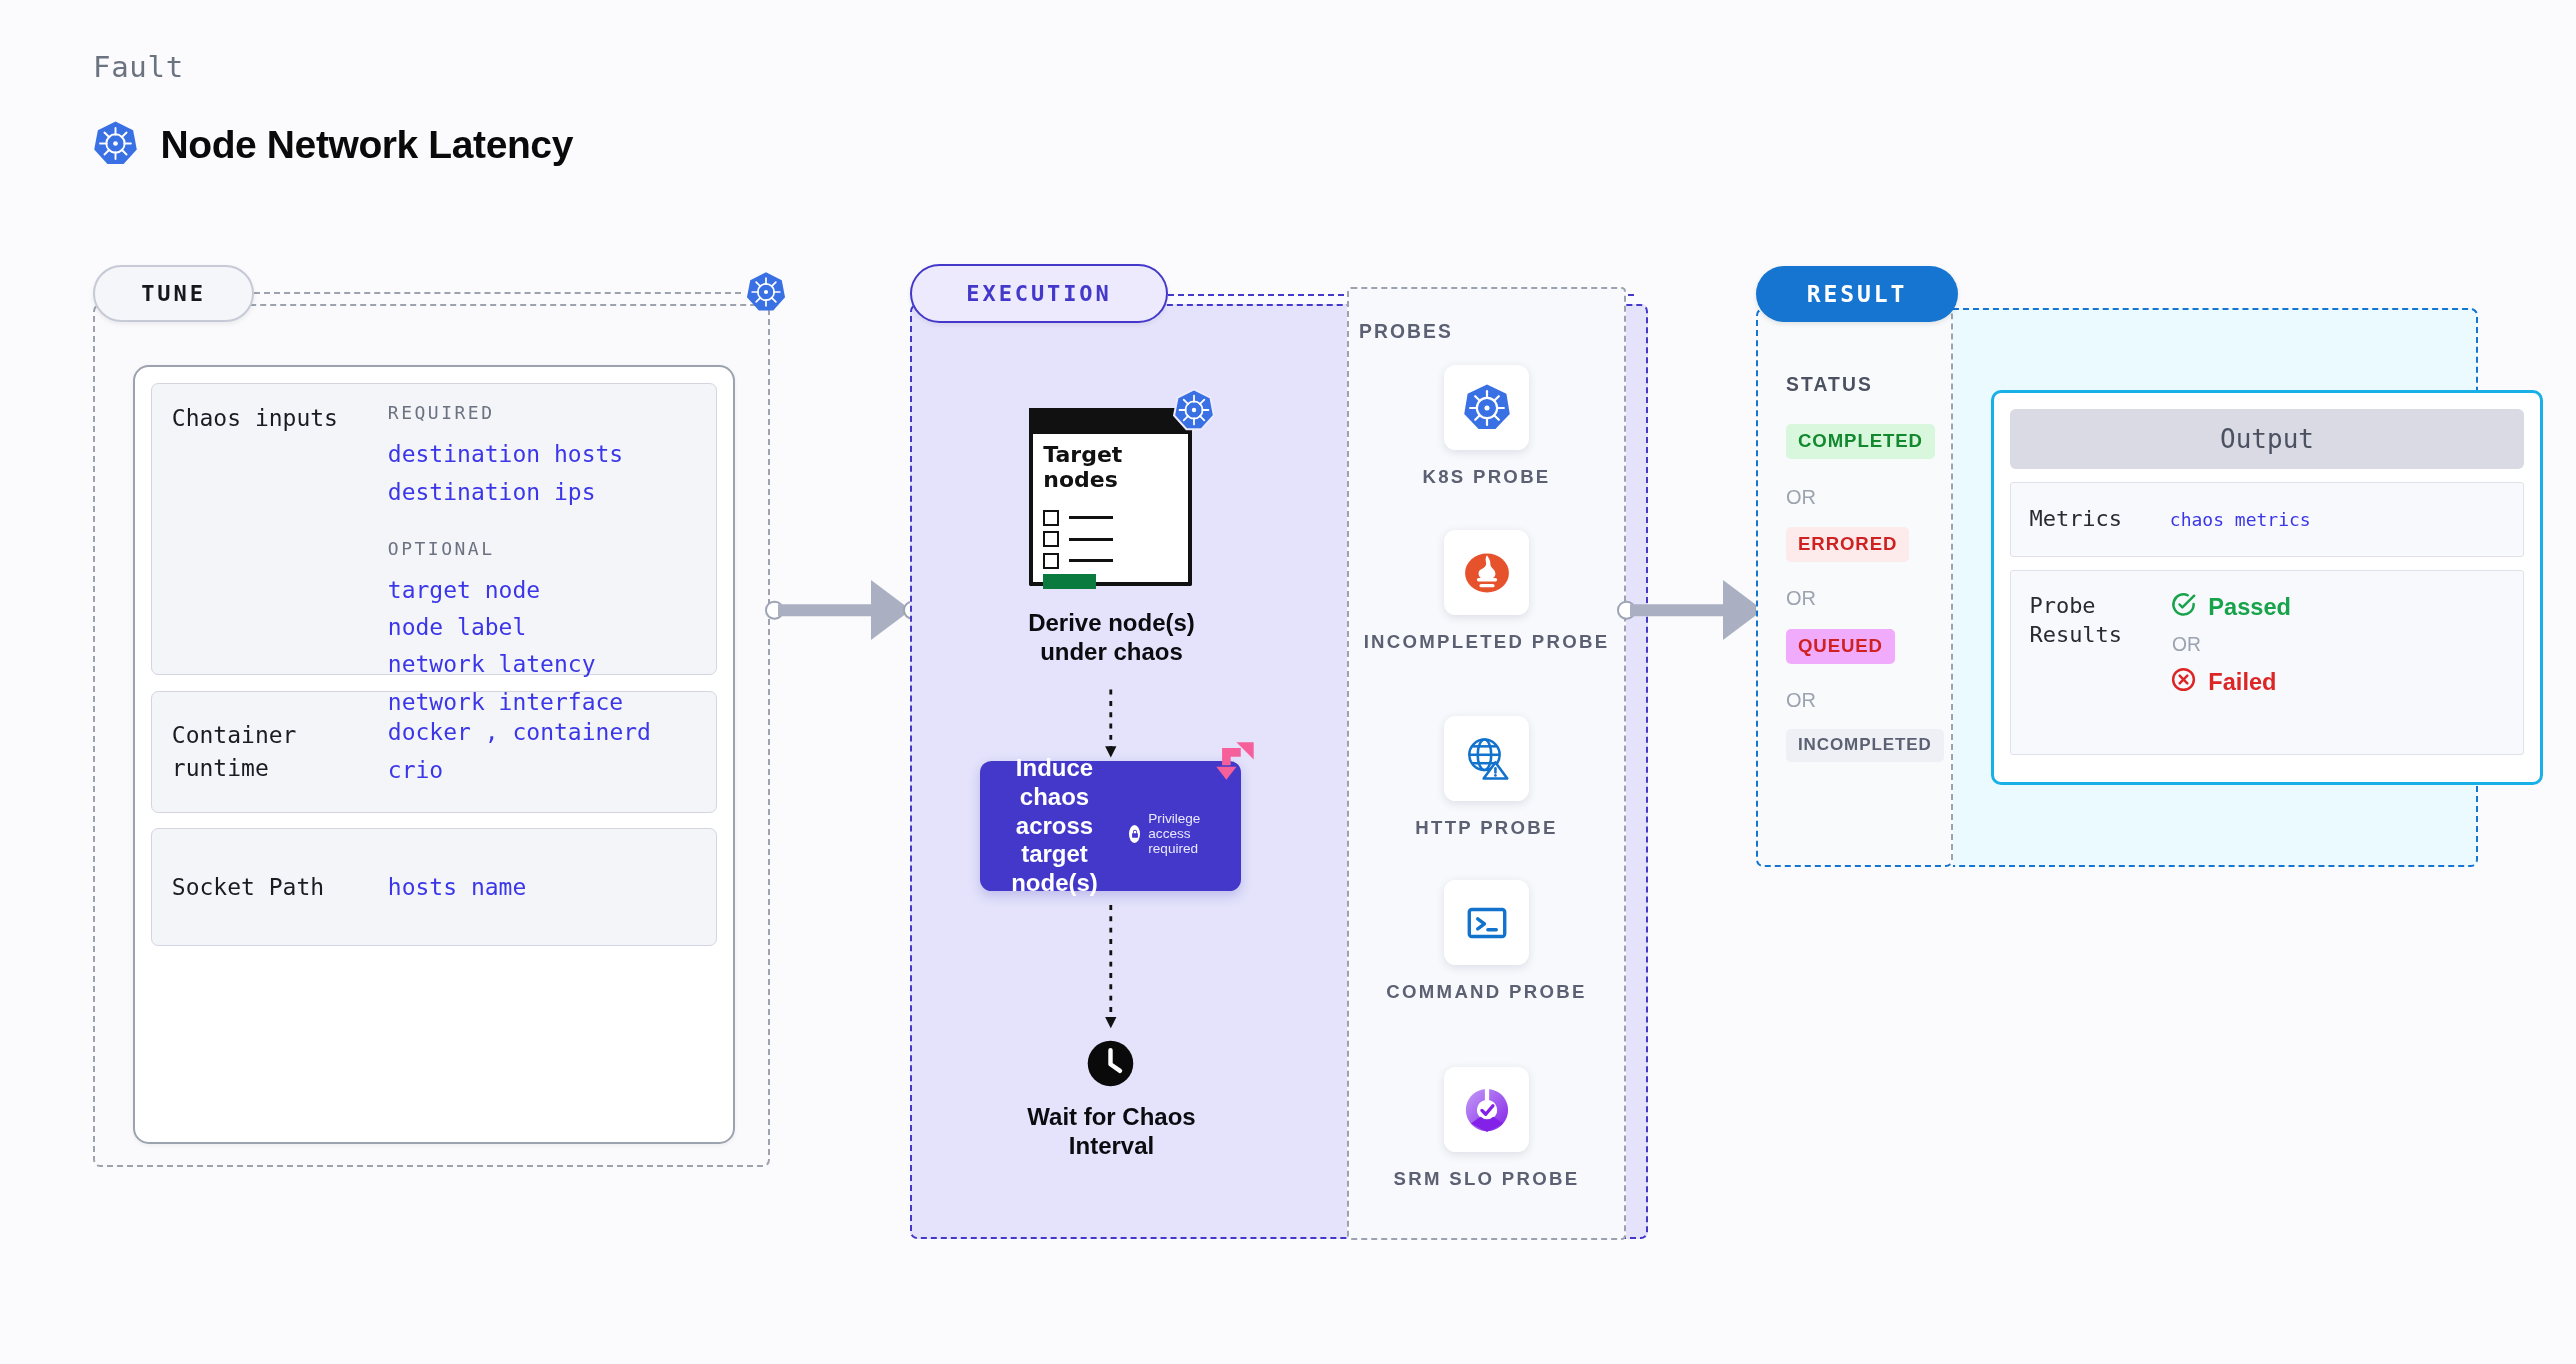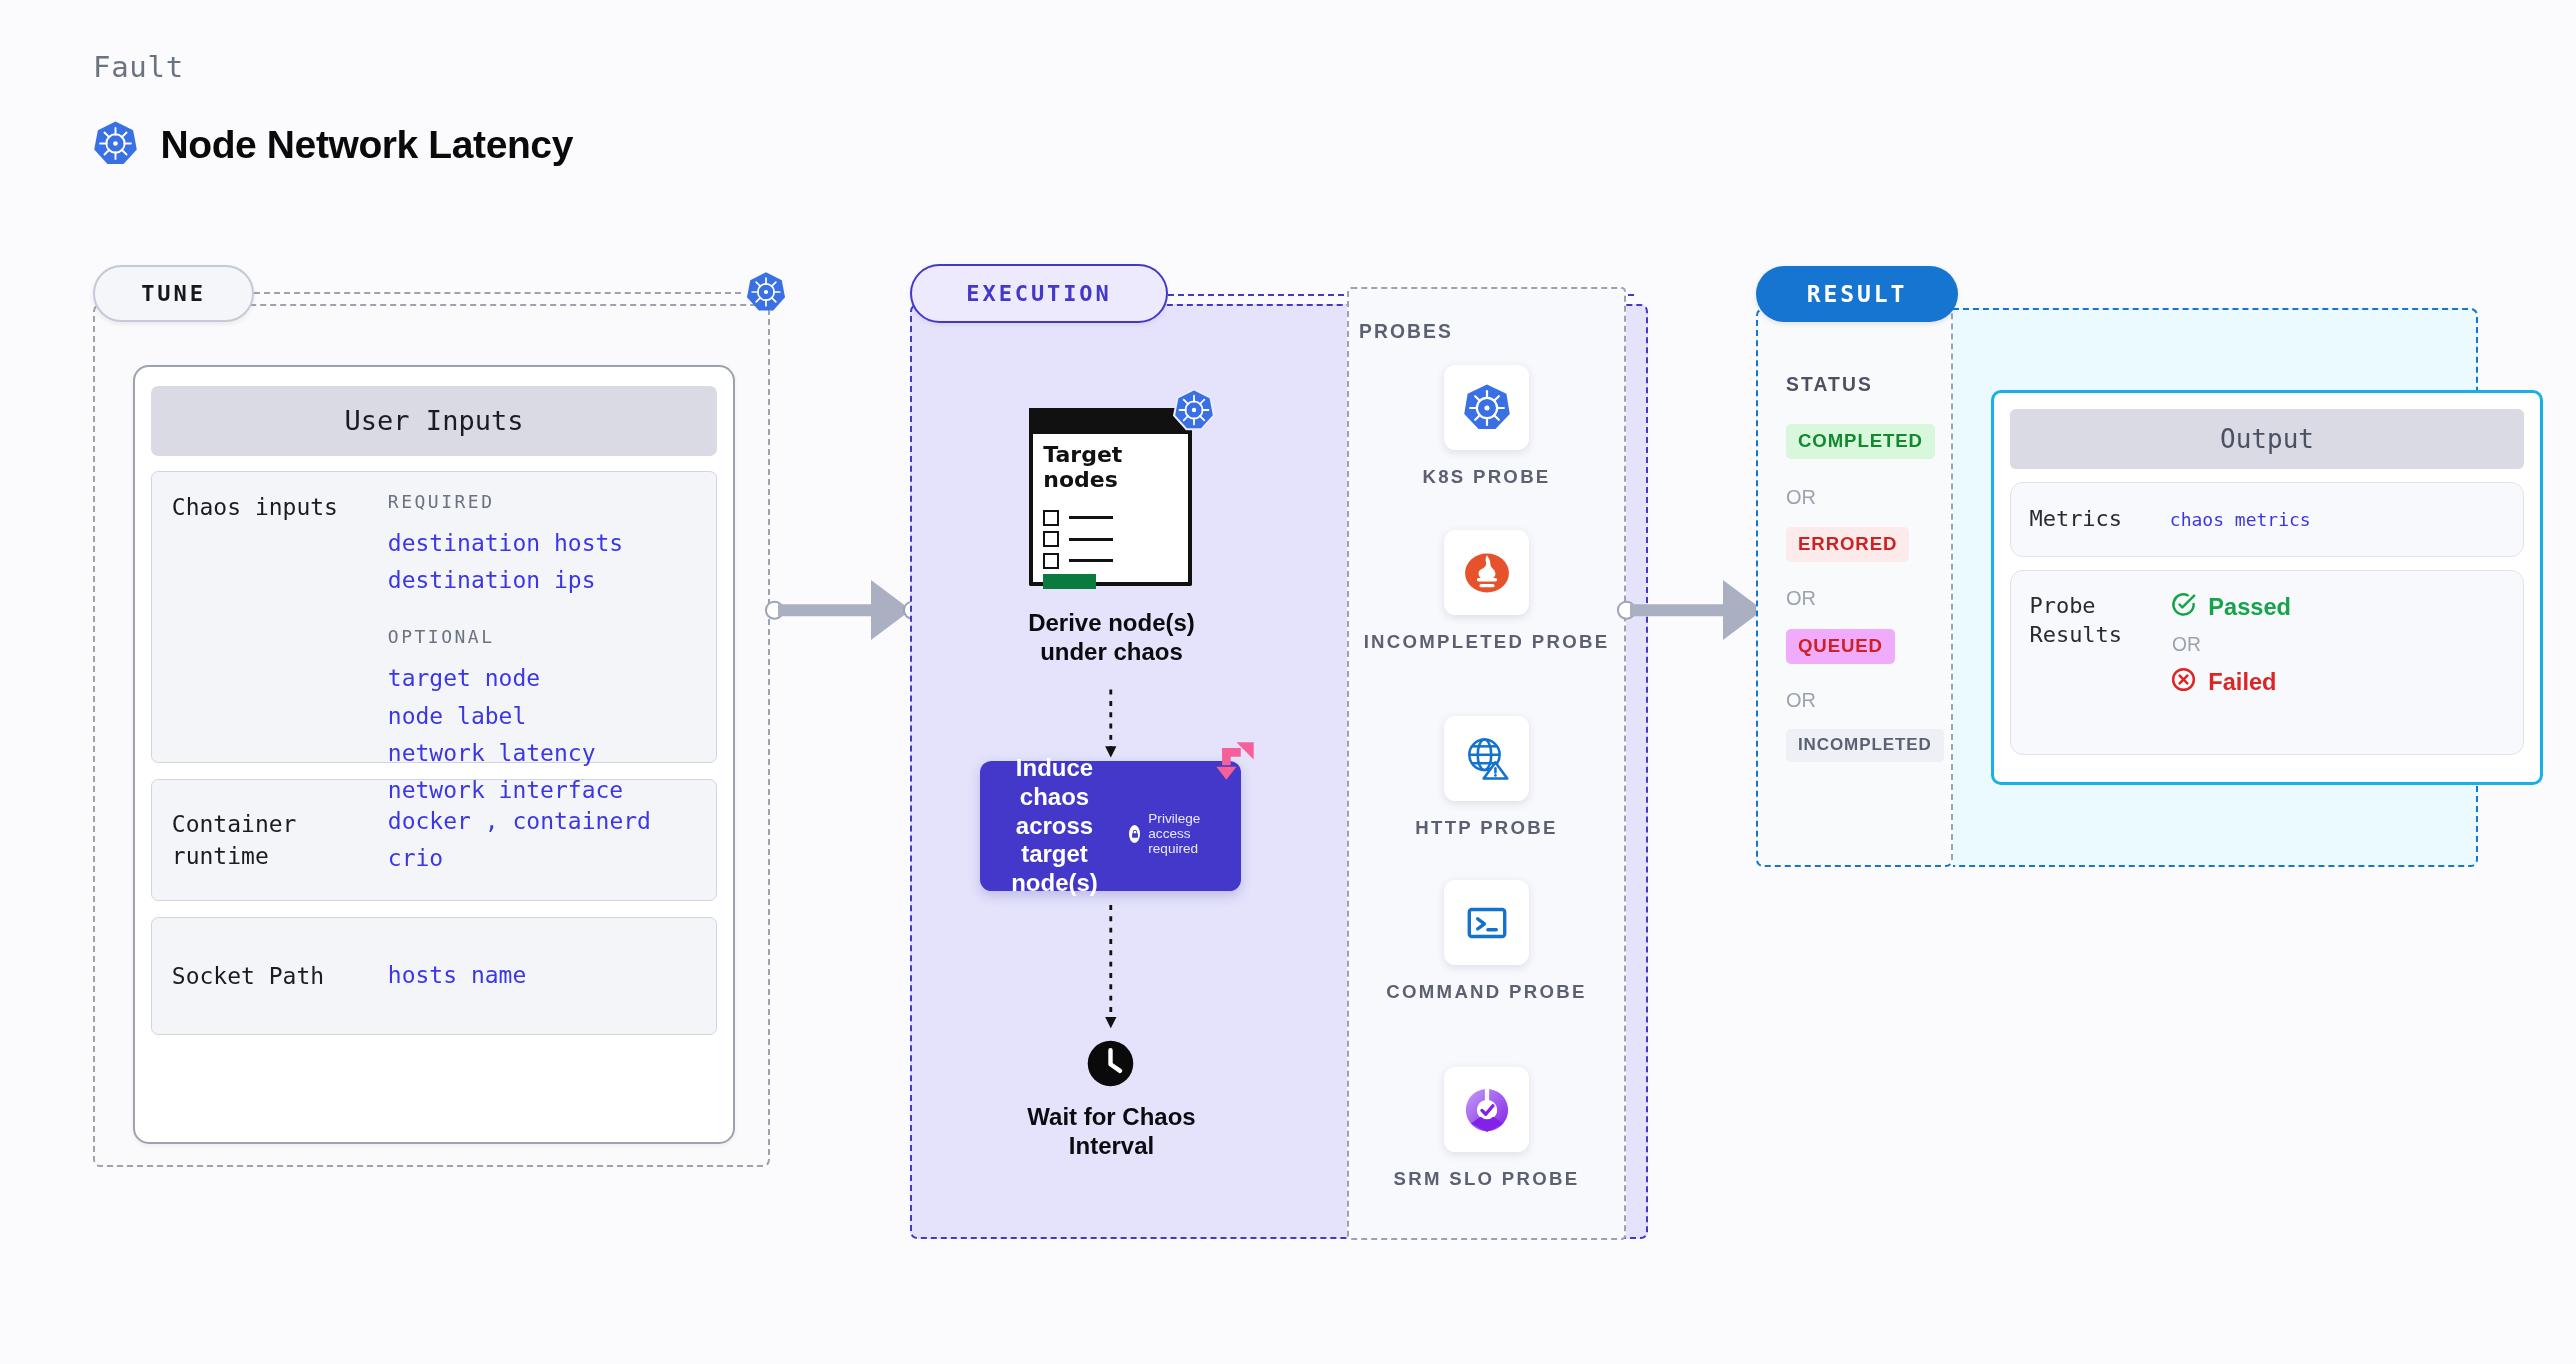--- a/index.html
+++ b/index.html
@@ -196,21 +196,21 @@
     background: #fff; border: 3.6px solid #19b0e8; border-radius: 10px;
   }
   .out-title {
     margin: 15.8px 15.8px 0 15.8px; height: 60px;
     background: #d9dae4; border-radius: 5.7px;
     display: flex; align-items: center; justify-content: center;
     font-size: 26px; color: #4b5160;
   }
   .out-box {
     margin: 13px 15.8px 0 15.8px;
-    background: #f8f9fc; border: 1.4px solid #dfe2ea; border-radius: 13px;
+    background: #f8f9fc; border: 1.4px solid #dfe2ea; border-radius: 3px;
     display: flex; padding: 14.3px 0;
   }
   .out-box .ob-label { width: 159px; padding-left: 18.6px; font-size: 22px; color: #2a2a33; line-height: 1.35; }
   .out-box .ob-val { flex: 1; font-size: 18px; color: #3b36e8; }
   .pr-line {
     display: flex; align-items: center; gap: 11.5px;
     font-family: "Liberation Sans", sans-serif;
     font-size: 23.6px; font-weight: 700;
   }
   .pr-or { font-family: "Liberation Sans", sans-serif; font-size: 19.3px; color: #9ca3b0; margin: 10px 0 10px 2.1px; }
@@ -282,21 +282,20 @@
           <line x1="44" y1="32" x2="53" y2="32"></line>
         <line x1="17" y1="17" x2="23.5" y2="23.5"></line>
           <line x1="40.5" y1="40.5" x2="47" y2="47"></line>
         <line x1="47" y1="17" x2="40.5" y2="23.5"></line>
           <line x1="23.5" y1="40.5" x2="17" y2="47"></line>
       </g>
     </svg>
   </div>
 
   <div class="card-outer">
-    <div class="card-title">User Inputs</div>
 
     <div class="sub-box" style="height:292px;">
       <div class="sub-label">Chaos inputs</div>
       <div class="sub-vals">
         <div class="kicker">REQUIRED</div>
         <div class="val">destination hosts</div>
         <div class="val">destination ips</div>
         <div class="kicker second">OPTIONAL</div>
         <div class="val">target node</div>
         <div class="val">node label</div>

